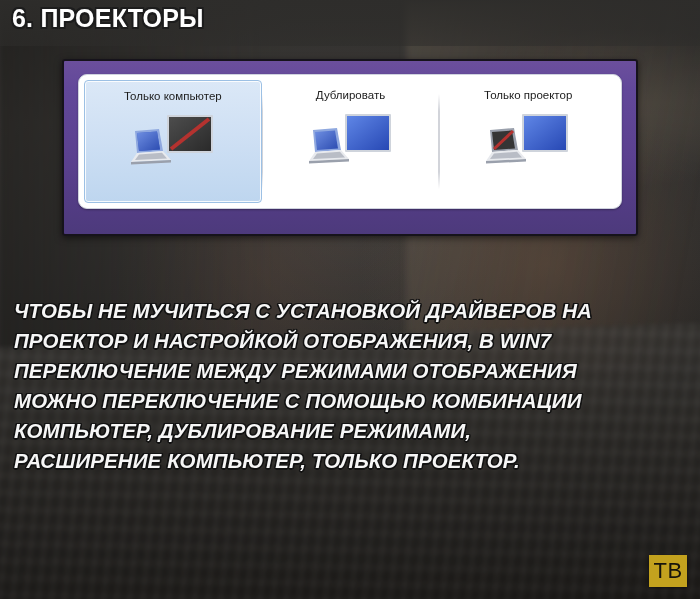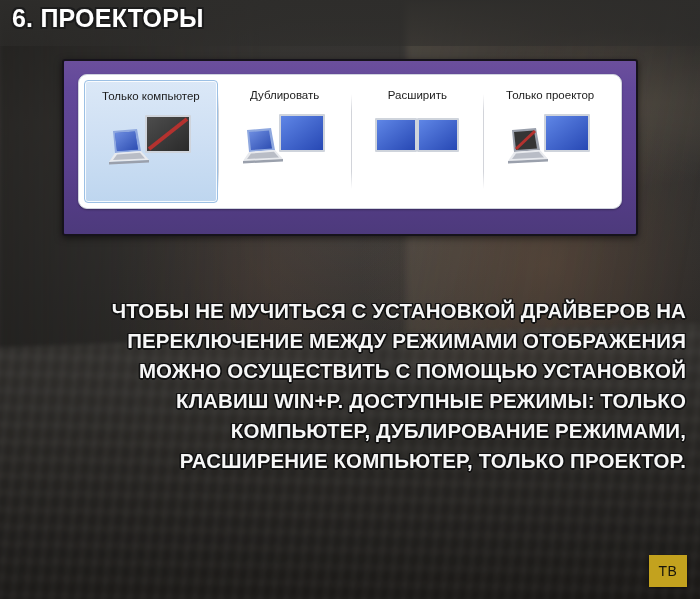--- a/index.html
+++ b/index.html
@@ -157,23 +157,24 @@
     margin-top: 6px;
   }
   .mode-art svg { display: block; margin: 0 auto; }
 
   
   .caption {
     position: absolute;
     left: 0;
     right: 0;
     top: 296px;
-    text-align: right;
+    text-align: left;
     padding: 0 14px;
     box-sizing: border-box;
+    font-style: italic;
   }
   .caption .line {
     font-size: 20.5px;
     font-weight: bold;
     color: #f6f6f6;
     line-height: 30px;
     letter-spacing: 0.1px;
     white-space: nowrap;
     text-shadow:
       -1.3px -1.3px 0 #131313,  1.3px -1.3px 0 #131313,
@@ -187,21 +188,21 @@
     position: absolute;
     right: 13px;
     bottom: 12px;
     width: 38px;
     height: 32px;
     background: #c3a21e;
     display: flex;
     align-items: center;
     justify-content: center;
     color: #17150c;
-    font-size: 14px;
+    font-size: 22px;
     font-weight: normal;
     letter-spacing: 0.5px;
     box-shadow: 0 1px 3px rgba(0,0,0,0.5);
   }
 </style>
 </head>
 <body>
 
 <div id="page">
 
@@ -276,37 +277,20 @@
               <path d="M8 26 L34 24 L42 33 L2 35 Z" fill="#e8eaee"></path>
               <path d="M10 27.5 L33 25.8 L38 31.5 L6 33 Z" fill="#b9bdc6"></path>
               <path d="M2 35 L42 33 L42 35.5 L2 37.5 Z" fill="#9aa0ac"></path>
             </g>
           </svg>
         </div>
       </div>
 
       <div class="mode-sep"></div>
 
-      <div class="mode-tile">
-        <div class="mode-label">Расширить</div>
-        <div class="mode-art">
-          <svg width="92" height="62" viewBox="0 0 92 62">
-            <rect x="4" y="8" width="42" height="34" rx="1" fill="#cfd4dc"></rect>
-            <rect x="6" y="10" width="38" height="30" fill="url(#g5)"></rect>
-            <rect x="46" y="8" width="42" height="34" rx="1" fill="#cfd4dc"></rect>
-            <rect x="48" y="10" width="38" height="30" fill="url(#g5)"></rect>
-            <defs>
-              <linearGradient id="g5" x1="0" y1="0" x2="1" y2="1">
-                <stop offset="0" stop-color="#5f86e6"></stop>
-                <stop offset="1" stop-color="#2748b4"></stop>
-              </linearGradient>
-            </defs>
-          </svg>
-        </div>
-      </div>
 
       <div class="mode-sep"></div>
 
       <div class="mode-tile">
         <div class="mode-label">Только проектор</div>
         <div class="mode-art">
           <svg width="92" height="62" viewBox="0 0 92 62">
             <rect x="40" y="4" width="46" height="38" rx="1" fill="#cfd4dc"></rect>
             <rect x="42" y="6" width="42" height="34" fill="url(#g6)"></rect>
             <defs>
@@ -325,22 +309,22 @@
             </g>
           </svg>
         </div>
       </div>
 
     </div>
   </div>
 
   <div class="caption">
     <div class="line">ЧТОБЫ НЕ МУЧИТЬСЯ С УСТАНОВКОЙ ДРАЙВЕРОВ НА</div>
+    <div class="line">ПРОЕКТОР И НАСТРОЙКОЙ ОТОБРАЖЕНИЯ, В WIN7</div>
     <div class="line">ПЕРЕКЛЮЧЕНИЕ МЕЖДУ РЕЖИМАМИ ОТОБРАЖЕНИЯ</div>
-    <div class="line"> МОЖНО ОСУЩЕСТВИТЬ С ПОМОЩЬЮ УСТАНОВКОЙ</div>
-    <div class="line">КЛАВИШ WIN+P. ДОСТУПНЫЕ РЕЖИМЫ:  ТОЛЬКО</div>
+    <div class="line"> МОЖНО ПЕРЕКЛЮЧЕНИЕ С ПОМОЩЬЮ КОМБИНАЦИИ</div>
     <div class="line">КОМПЬЮТЕР, ДУБЛИРОВАНИЕ РЕЖИМАМИ,</div>
     <div class="line">РАСШИРЕНИЕ КОМПЬЮТЕР, ТОЛЬКО ПРОЕКТОР.</div>
   </div>
 
   <div class="watermark">TB</div>
 
 </div>
 
 </body></html>

